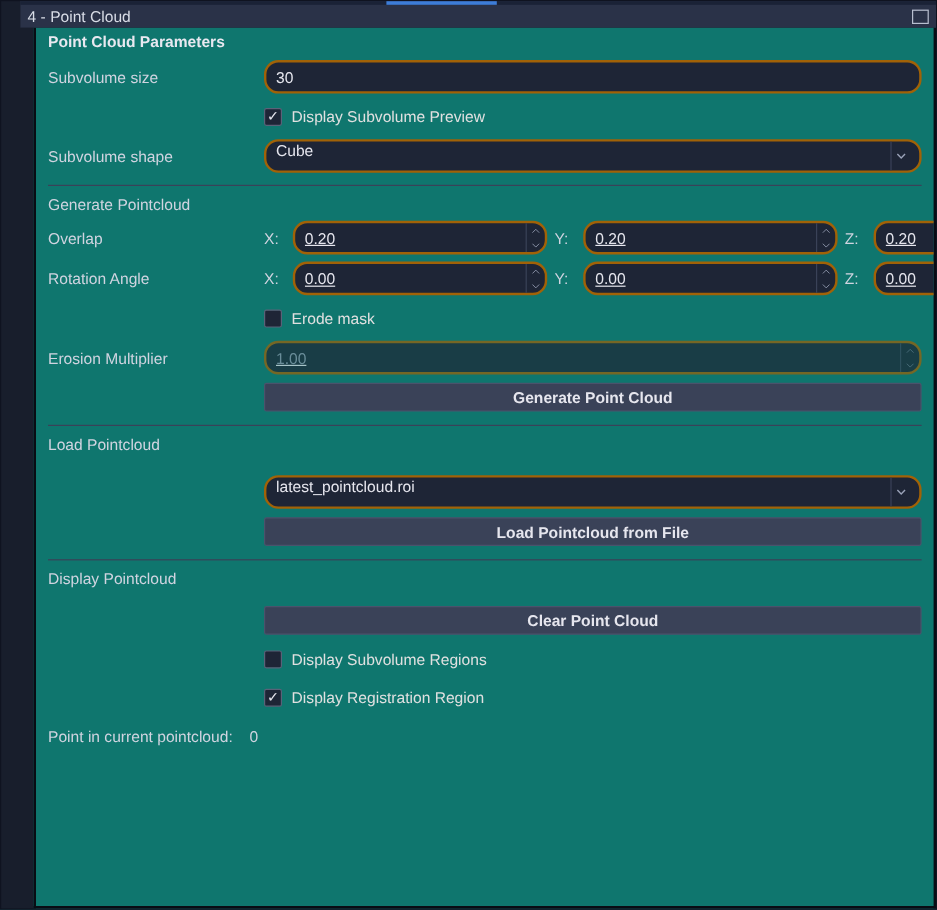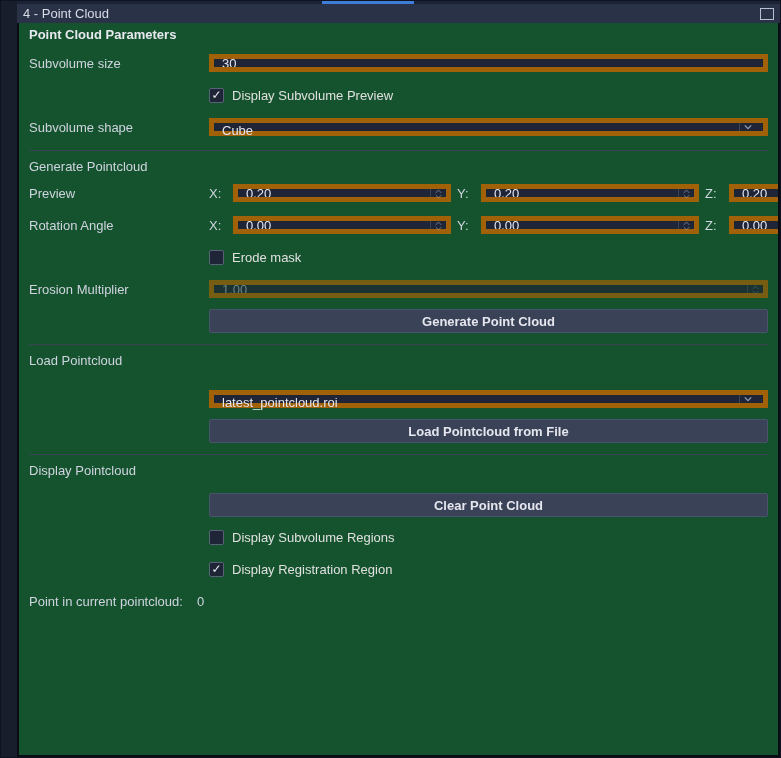--- a/index.html
+++ b/index.html
@@ -2,35 +2,35 @@
 <html><head>
 <meta charset="utf-8">
 <style>
   * { box-sizing: border-box; margin: 0; padding: 0; }
   html, body { width: 781px; height: 758px; background: #181e2c; font-family: "Segoe UI", Arial, sans-serif; font-size: 13px; color: #e0e0e0; overflow: hidden; }
   .window { width: 100%; height: 100%; display: flex; flex-direction: column; border: 1px solid #0f1320; padding-left: 16px; }
   .titlebar { height: 22px; background: #2a3248; display: flex; align-items: center; justify-content: space-between; padding: 0 6px; border-top: 3px solid #1a2236; position: relative; }
   .titlebar::before { content: ""; position: absolute; top: -3px; left: 40%; width: 12%; height: 3px; background: #3d7dd8; }
   .titlebar .title-text { color: #d8dce6; font-size: 13px; }
   .titlebar .dock { width: 14px; height: 12px; border: 1px solid #b8bfd0; display: inline-block; }
-  .body { flex: 1; padding: 0 10px 10px 10px; background: #14532d; border: 2px solid #090c14; border-top: none; overflow: hidden; }
+  .body { flex: 1; padding: 0 10px 10px 10px; background: #0f766e; border: 2px solid #090c14; border-top: none; overflow: hidden; margin-left: 11px; }
   .section-title { font-weight: bold; color: #e8e8f0; font-size: 13px; margin: 4px 0 8px 0; }
   .row { display: flex; align-items: center; margin: 6px 0; min-height: 26px; }
   .label-col { width: 180px; flex-shrink: 0; color: #d0d4e0; font-size: 13px; }
   .ctl-col { flex: 1; display: flex; align-items: center; gap: 8px; }
   .ctl-col.full > * { width: 100%; }
   input[type=text].field, .combobox, .spinbox {
-    background: #1e2536; border: 5px solid #a16207; color: #e6e6ee; font-size: 13px;
-    height: 18px; padding: 0 8px; border-radius: 0;
+    background: #1e2536; border: 2px solid #a16207; color: #e6e6ee; font-size: 13px;
+    height: 28px; padding: 0 8px; border-radius: 12px;
   }
   input[type=text].field:disabled, .spinbox.disabled input { color: #9098ac; }
   .combobox { display: flex; align-items: flex-start; justify-content: space-between; position: relative; cursor: default; }
   .combobox .arrow-slot { width: 16px; height: 100%; border-left: 1px solid #3a4258; display: flex; align-items: center; justify-content: center; }
   .combobox .arrow-slot svg { width: 8px; height: 8px; }
-  .spinbox { display: flex; padding: 0; align-items: stretch; }
+  .spinbox { display: flex; padding: 0; align-items: stretch; text-decoration: underline; }
   .spinbox input { flex: 1; background: transparent; border: none; color: #e6e6ee; font-size: 13px; padding: 0 8px; outline: none; }
   .spinbox .spin-btns { width: 16px; border-left: 1px solid #3a4258; display: flex; flex-direction: column; }
   .spinbox .sb { flex: 1; display: flex; align-items: center; justify-content: center; cursor: pointer; }
   .spinbox .sb svg { width: 7px; height: 5px; }
   .spinbox.disabled { opacity: 0.7; }
   .xyz-group { display: flex; align-items: center; gap: 6px; flex: 1; }
   .xyz-label { width: 18px; color: #d0d4e0; text-align: left; }
   .xyz-group .spinbox { flex: 1; }
   .checkbox-row { display: flex; align-items: center; gap: 8px; }
   .chk { width: 15px; height: 15px; border: 1px solid #5a6278; border-radius: 2px; background: #1e2536; display: flex; align-items: center; justify-content: center; cursor: pointer; }
@@ -82,21 +82,21 @@
         </div>
       </div>
     </div>
 
     <hr class="sep">
 
     <div class="group-heading">Generate Pointcloud</div>
 
 
     <div class="row">
-      <div class="label-col">Preview</div>
+      <div class="label-col">Overlap</div>
       <div class="ctl-col">
         <div class="xyz-group">
           <span class="xyz-label">X:</span>
           <div class="spinbox">
             <input value="0.20" style="">
             <div class="spin-btns">
                 <div class="sb">
                   <svg viewBox="0 0 10 6">
                     <path d="M1 5 L5 1 L9 5" fill="none" stroke="#9aa2b8"></path>
                   </svg>

